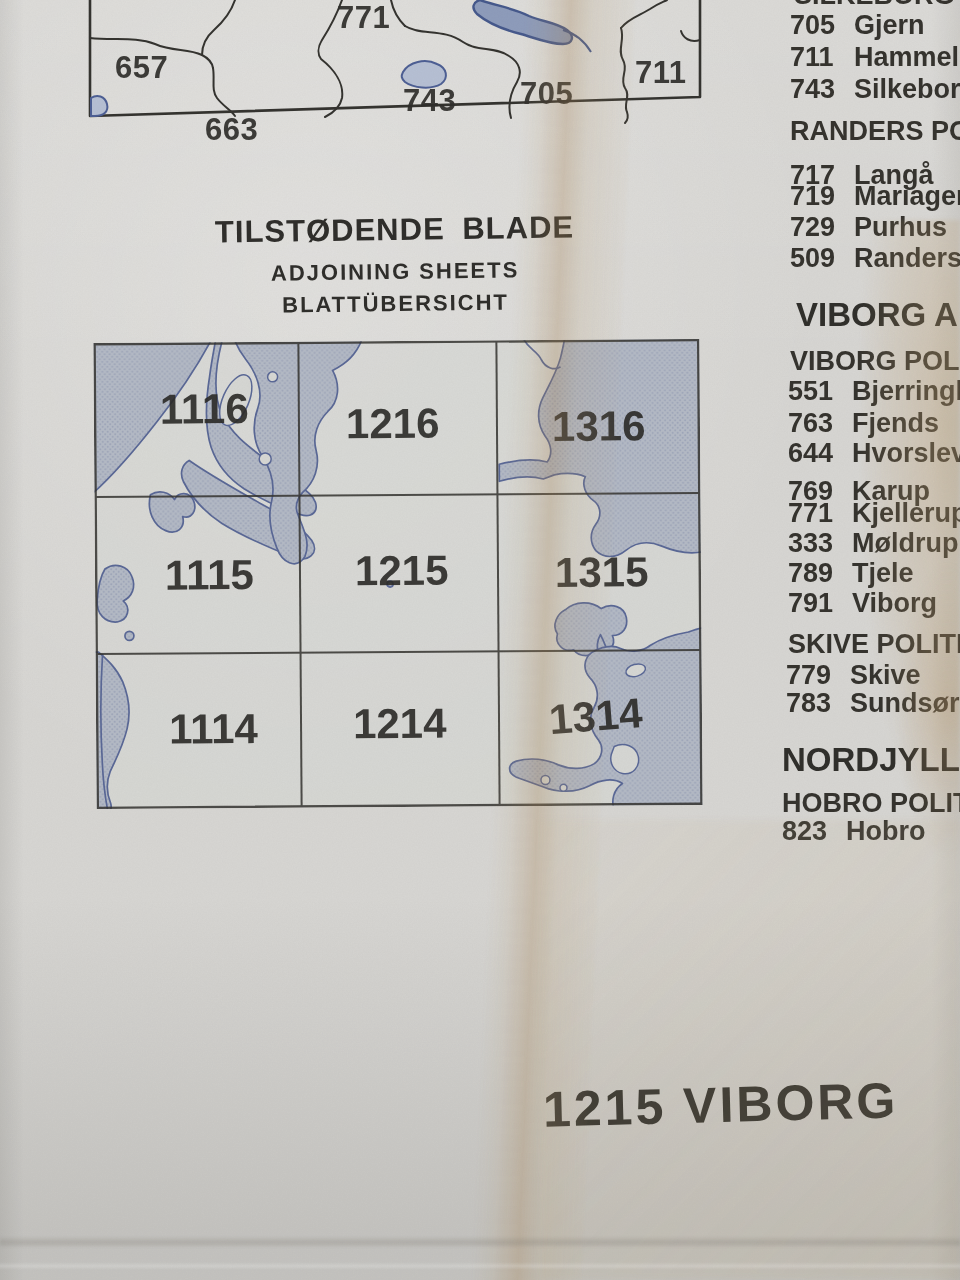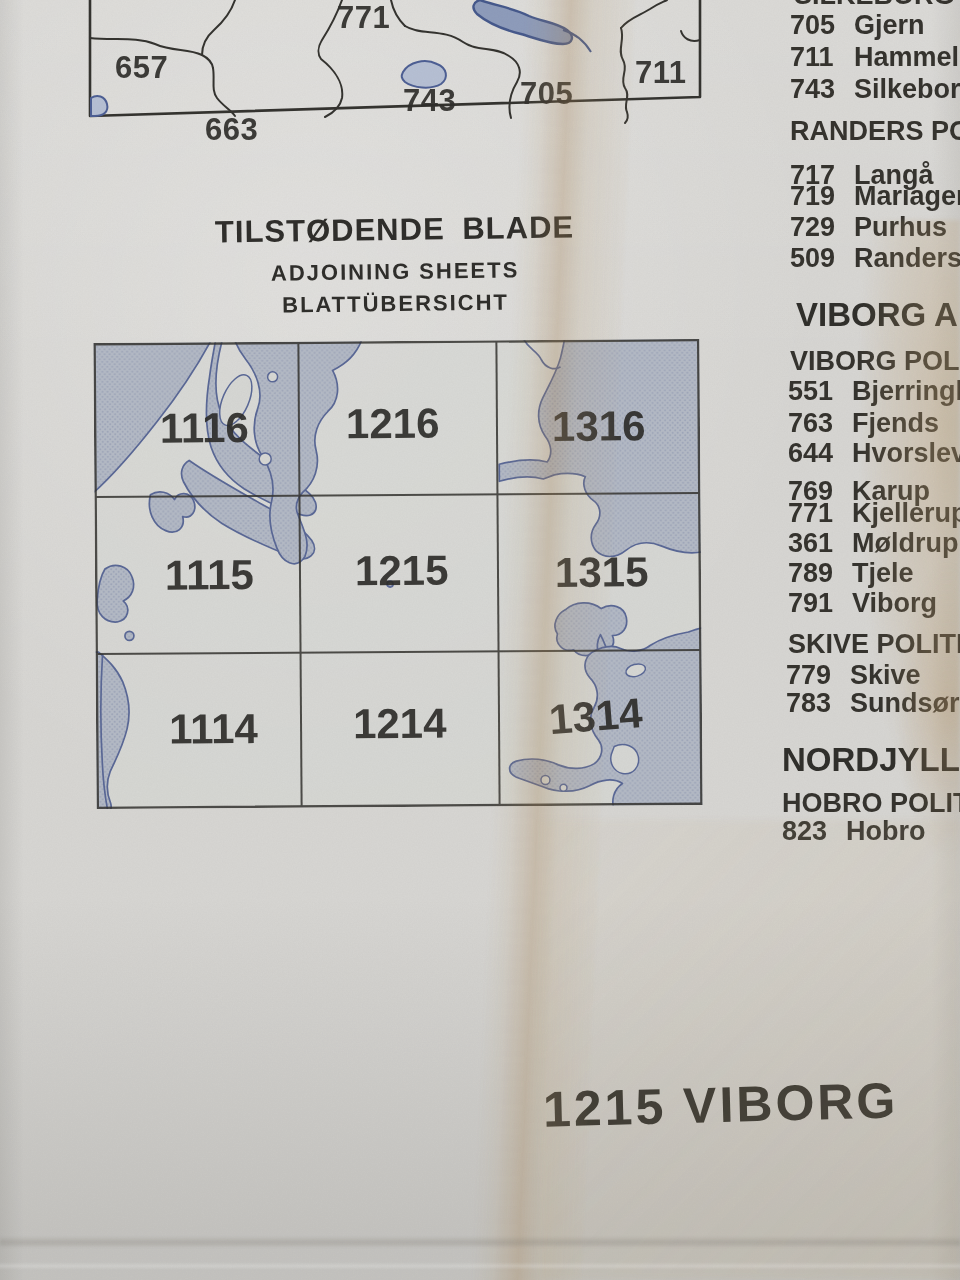--- a/index.html
+++ b/index.html
@@ -133,21 +133,21 @@
         <path d="M518,407 C528,402 540,407 542,417 C544,428 536,436 526,434 C517,432 513,423 515,415 Z"></path>
       </g>
       <g stroke="#34332f" fill="none" opacity=".85">
         <rect x="1.2" y="1.2" width="603.6" height="463.6" stroke-width="2.4"></rect>
         <line x1="205" y1="1" x2="205" y2="465" stroke-width="2"></line>
         <line x1="403" y1="1" x2="403" y2="465" stroke-width="2"></line>
         <line x1="1" y1="154" x2="605" y2="154" stroke-width="2"></line>
         <line x1="1" y1="311" x2="605" y2="311" stroke-width="2"></line>
       </g>
     </svg>
-    <span class="lbl sheet-label" style="left:66px;top:65px;">1116</span>
+    <span class="lbl sheet-label" style="left:66px;top:46px;">1116</span>
     <span class="lbl sheet-label" style="left:252px;top:62px;">1216</span>
     <span class="lbl sheet-label" style="left:458px;top:66px;">1316</span>
     <span class="lbl sheet-label" style="left:70px;top:212px;">1115</span>
     <span class="lbl sheet-label" style="left:260px;top:209px;">1215</span>
     <span class="lbl sheet-label" style="left:460px;top:212px;">1315</span>
     <span class="lbl sheet-label" style="left:73px;top:366px;">1114</span>
     <span class="lbl sheet-label" style="left:257px;top:362px;">1214</span>
     <span class="lbl sheet-label" style="left:453px;top:356px;transform:rotate(-4deg);">1314</span>
   </div>
 
@@ -201,21 +201,21 @@
     </div>
     <div class="sb-row" style="left:6px;top:470px;margin-top:8px;">
       <span class="code">769</span>
       <span class="nm">Karup</span>
     </div>
     <div class="sb-row" style="left:6px;top:500px;">
       <span class="code">771</span>
       <span class="nm">Kjellerup</span>
     </div>
     <div class="sb-row" style="left:6px;top:530px;">
-      <span class="code">361</span>
+      <span class="code">333</span>
       <span class="nm">Møldrup</span>
     </div>
     <div class="sb-row" style="left:6px;top:560px;">
       <span class="code">789</span>
       <span class="nm">Tjele</span>
     </div>
     <div class="sb-row" style="left:6px;top:590px;">
       <span class="code">791</span>
       <span class="nm">Viborg</span>
     </div>

